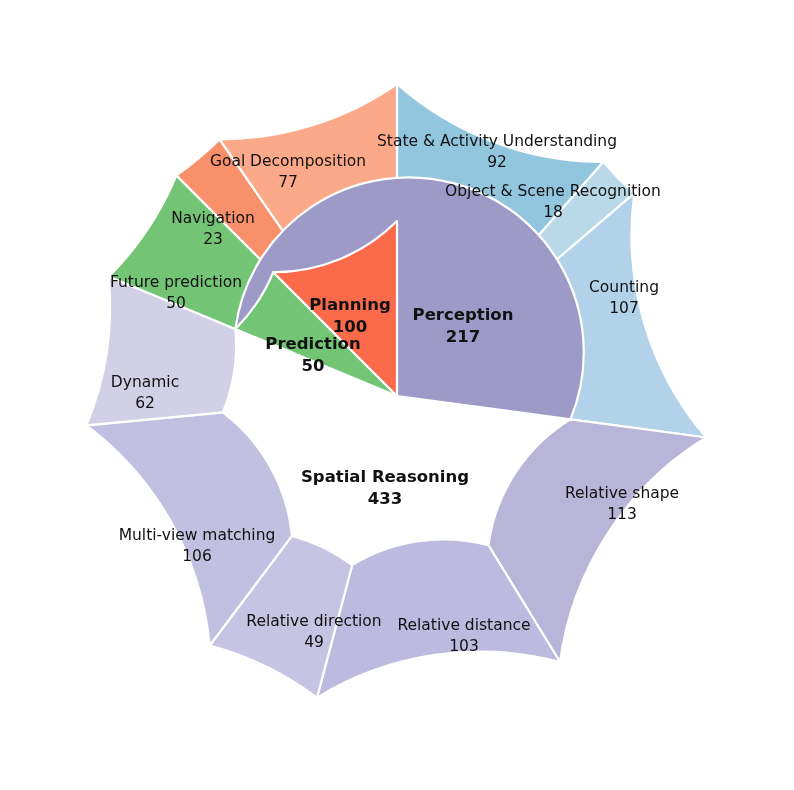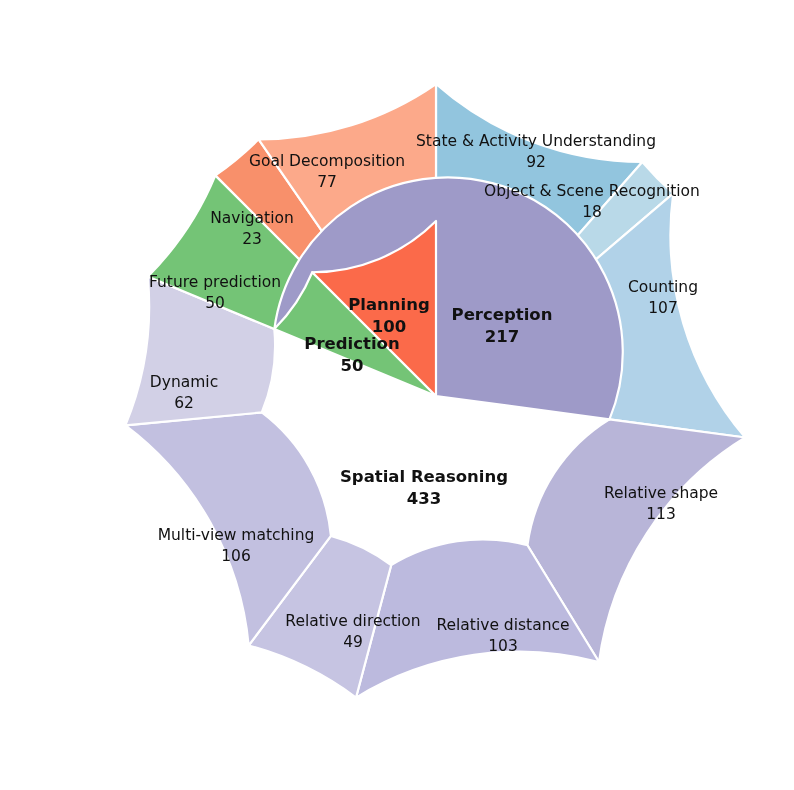--- a/index.html
+++ b/index.html
@@ -2,21 +2,21 @@
 <html><head>
 <meta charset="utf-8">
 <style>
   html,body{margin:0;padding:0;}
   body{
     width:794px;height:790px;
     background:#ffffff;
     font-family:"DejaVu Sans","Liberation Sans",sans-serif;
     overflow:hidden;
   }
-  #chart-root{position:relative;width:642px;height:790px;padding-left:39px;}
+  #chart-root{position:relative;width:642px;height:790px;}
   svg#sunburst{display:block;width:794px;height:790px;}
   .slice{stroke:#ffffff;stroke-width:2.2;stroke-linejoin:round;}
   .lbl{font-family:"DejaVu Sans","Liberation Sans",sans-serif;fill:#111111;}
   .lbl-outer{font-size:15.5px;}
   .lbl-inner{font-size:16.5px;font-weight:bold;}
 </style>
 </head>
 <body>
 
 <div id="chart-root">

